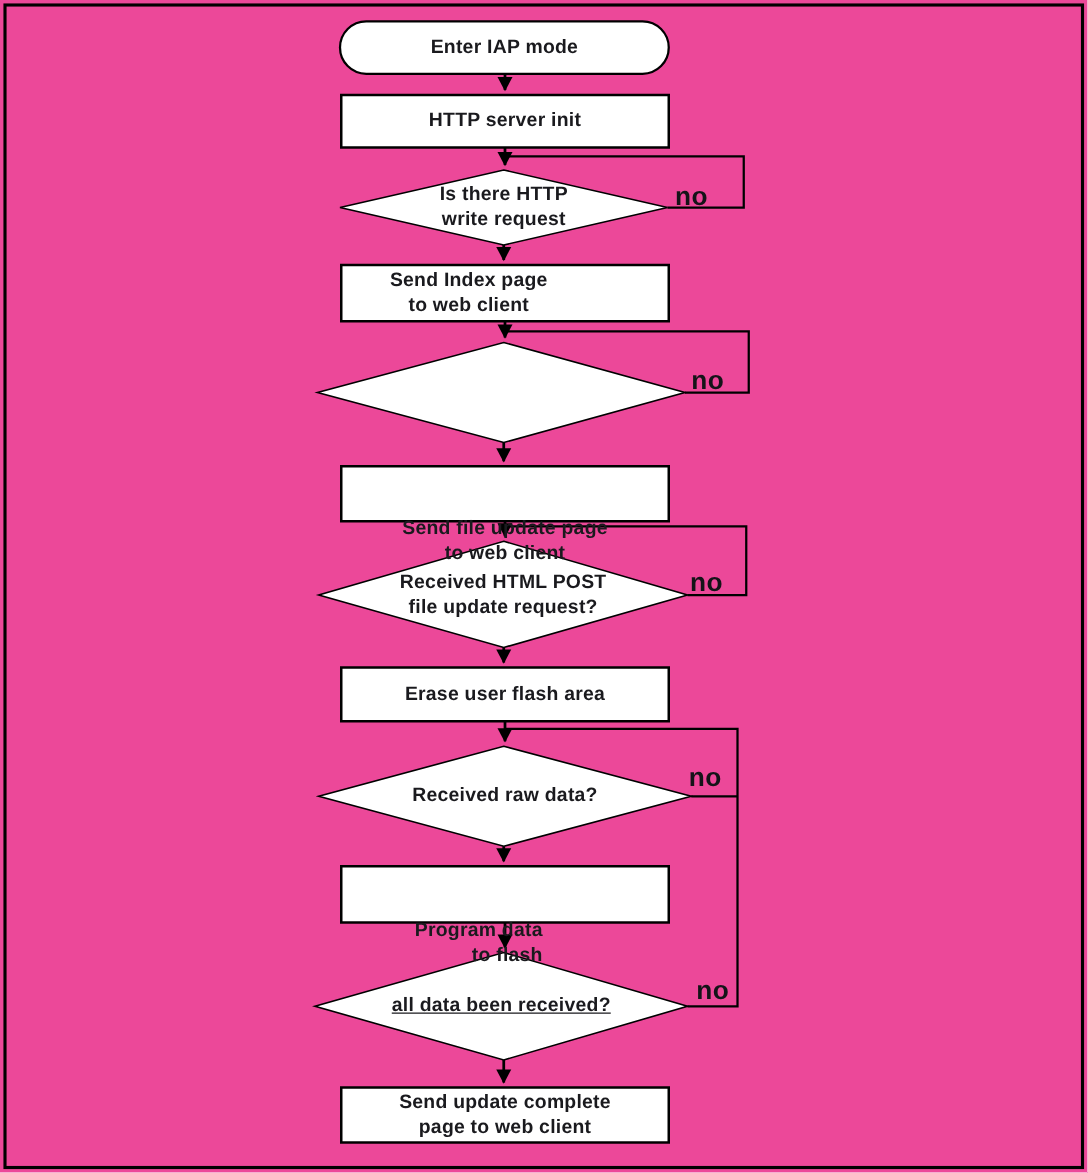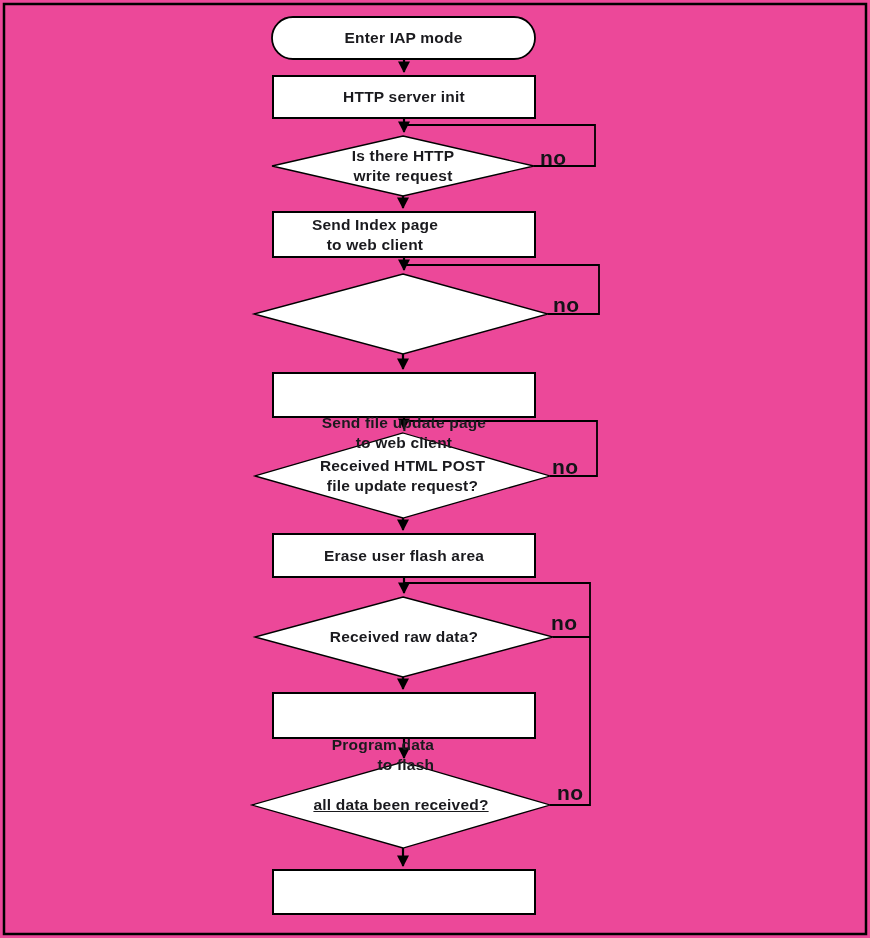--- a/index.html
+++ b/index.html
@@ -121,20 +121,22 @@
 to web client</div>
   <div class="node n-filepg">Send file update page
 to web client</div>
   <div class="node n-d3">Received HTML POST
 file update request?</div>
   <div class="node n-erase">Erase user flash area</div>
   <div class="node n-d4">Received raw data?</div>
   <div class="node n-program">Program data
 to flash</div>
   <div class="node n-d5">all data been received?</div>
+  <div class="node n-done">Send update complete
+page to web client</div>
 
   <div class="no-label no-1">no</div>
   <div class="no-label no-2">no</div>
   <div class="no-label no-3">no</div>
   <div class="no-label no-4">no</div>
   <div class="no-label no-5">no</div>
 
 </div>
 
 </body></html>

